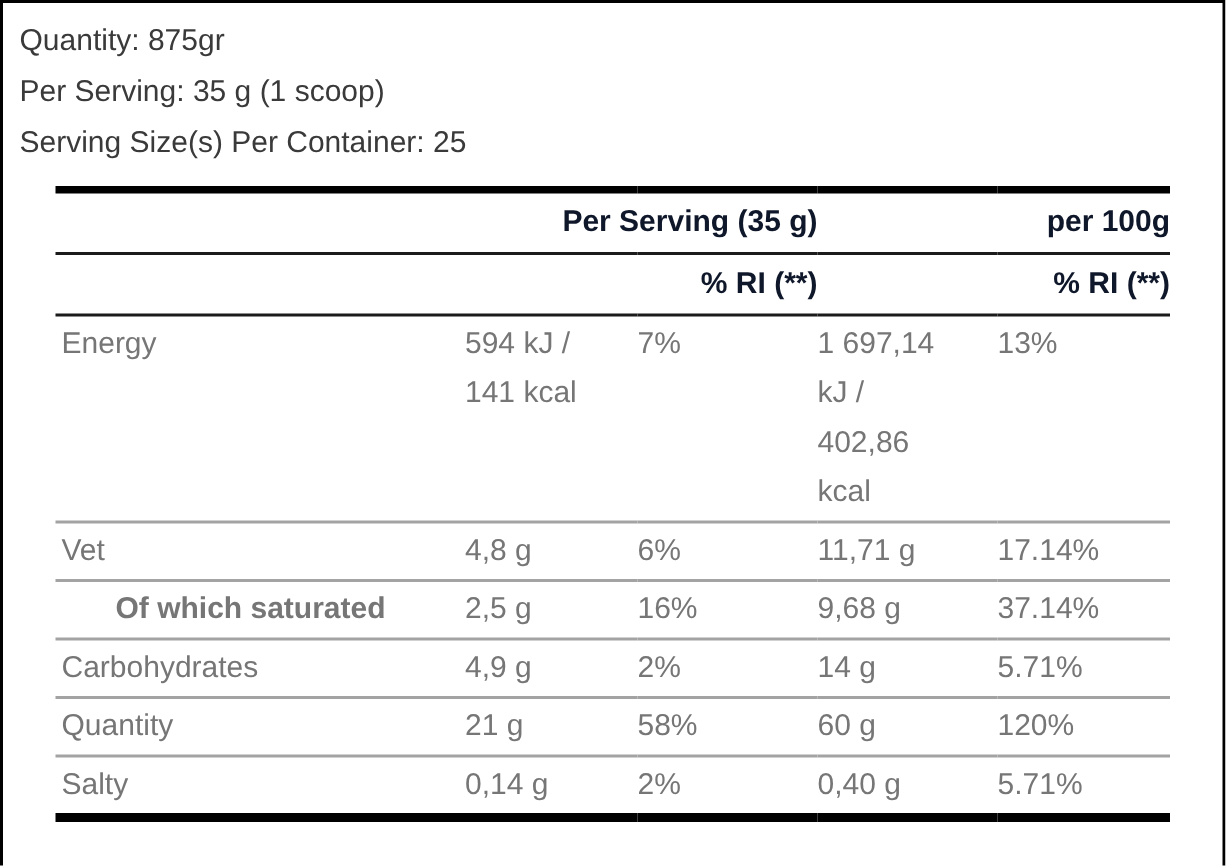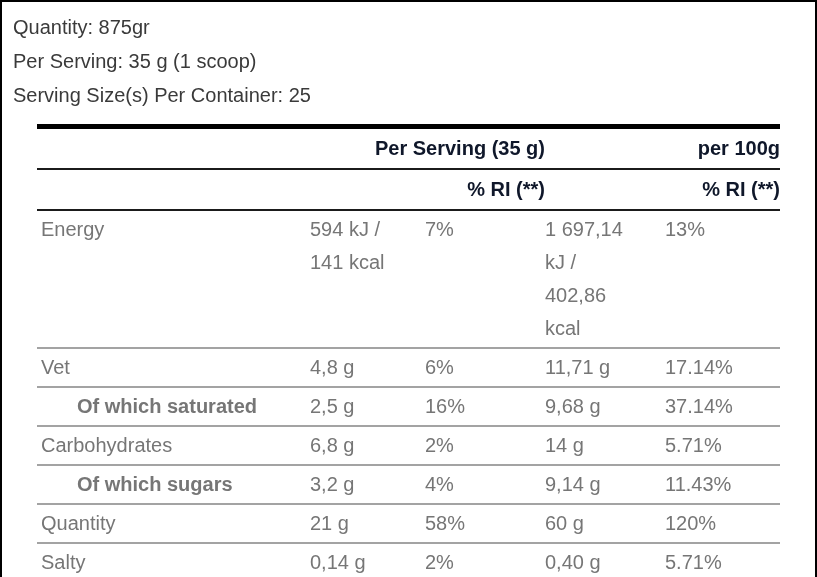--- a/index.html
+++ b/index.html
@@ -105,31 +105,24 @@
       </tr>
       <tr>
         <td class="lbl indent">Of which saturated</td>
         <td>2,5 g</td>
         <td>16%</td>
         <td>9,68 g</td>
         <td>37.14%</td>
       </tr>
       <tr>
         <td class="lbl">Carbohydrates</td>
-        <td>6,8 g</td>
+        <td>4,9 g</td>
         <td>2%</td>
         <td>14 g</td>
         <td>5.71%</td>
-      </tr>
-      <tr>
-        <td class="lbl indent">Of which sugars</td>
-        <td>3,2 g</td>
-        <td>4%</td>
-        <td>9,14 g</td>
-        <td>11.43%</td>
       </tr>
       <tr>
         <td class="lbl">Quantity</td>
         <td>21 g</td>
         <td>58%</td>
         <td>60 g</td>
         <td>120%</td>
       </tr>
       <tr>
         <td class="lbl">Salty</td>

